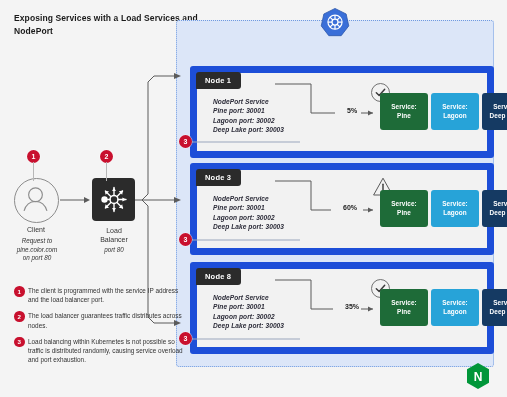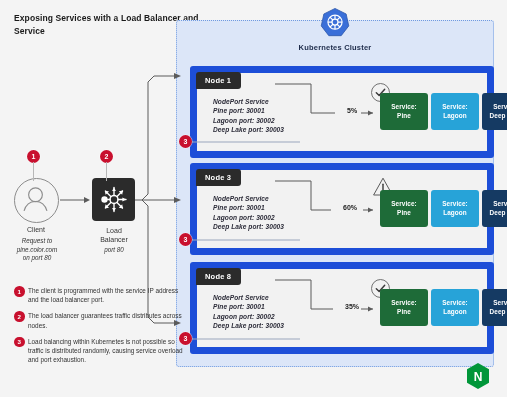--- a/index.html
+++ b/index.html
@@ -135,42 +135,41 @@
   .nginx{position:absolute;left:465px;top:362px;width:26px;height:28px;}
 
   svg{display:block;overflow:visible;}
 </style>
 </head>
 <body>
 
 <div class="canvas">
 
   <div class="title">Exposing Services with a
-Load Balancer and Service</div>
+Load Services and NodePort</div>
 
   <div class="cluster">
 
     <div class="k8s-logo">
       <svg viewBox="0 0 32 32" width="31" height="31">
         <polygon points="16,1.5 27.5,7.2 30.2,19.5 22.4,29.6 9.6,29.6 1.8,19.5 4.5,7.2" fill="#3a6fd8" stroke="#2b55a8" stroke-width="0.8"></polygon>
         <g stroke="#ffffff" stroke-width="1.25" fill="none">
           <circle cx="16" cy="15.6" r="3.1"></circle>
           <circle cx="16" cy="15.6" r="7.3"></circle>
           <line x1="16" y1="8.3" x2="16" y2="12.5"></line>
           <line x1="16" y1="18.7" x2="16" y2="22.9"></line>
           <line x1="8.7" y1="15.6" x2="12.9" y2="15.6"></line>
           <line x1="19.1" y1="15.6" x2="23.3" y2="15.6"></line>
           <line x1="10.8" y1="10.4" x2="13.8" y2="13.4"></line>
           <line x1="18.2" y1="17.8" x2="21.2" y2="20.8"></line>
           <line x1="21.2" y1="10.4" x2="18.2" y2="13.4"></line>
           <line x1="13.8" y1="17.8" x2="10.8" y2="20.8"></line>
         </g>
       </svg>
     </div>
-    <div class="cluster-label">Kubernetes Cluster</div>
 
     <div class="node n1">
       <div class="node-tag">Node 1</div>
       <div class="node-info">NodePort Service
 Pine port: 30001
 Lagoon port: 30002
 Deep Lake port: 30003</div>
 
       <svg class="node-conn">
         <path d="M78,11 L114,11 L114,40 L138,40" fill="none" stroke="#5b5b5b" stroke-width="1"></path>

